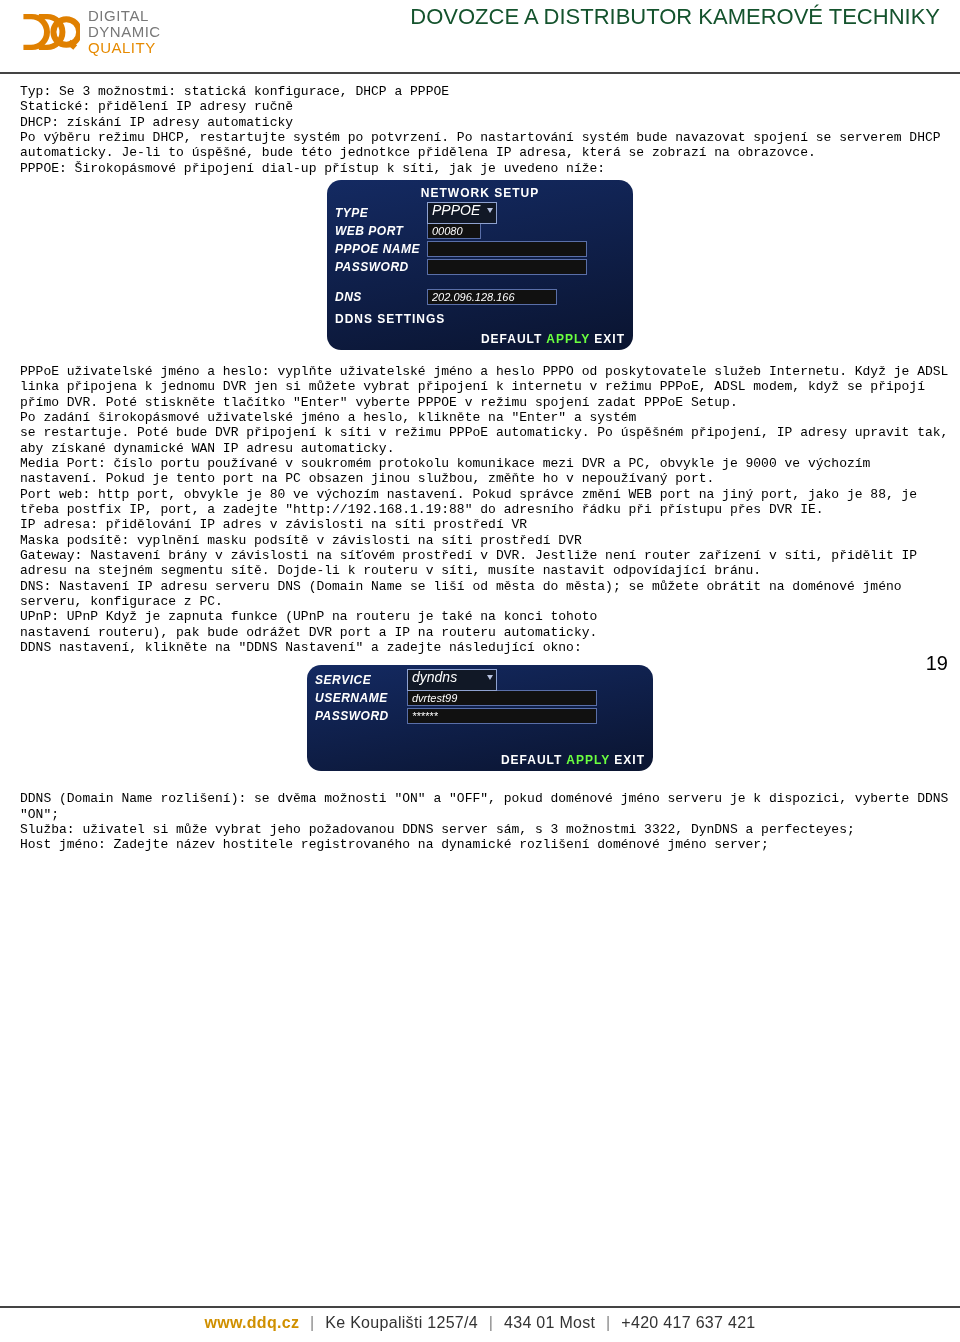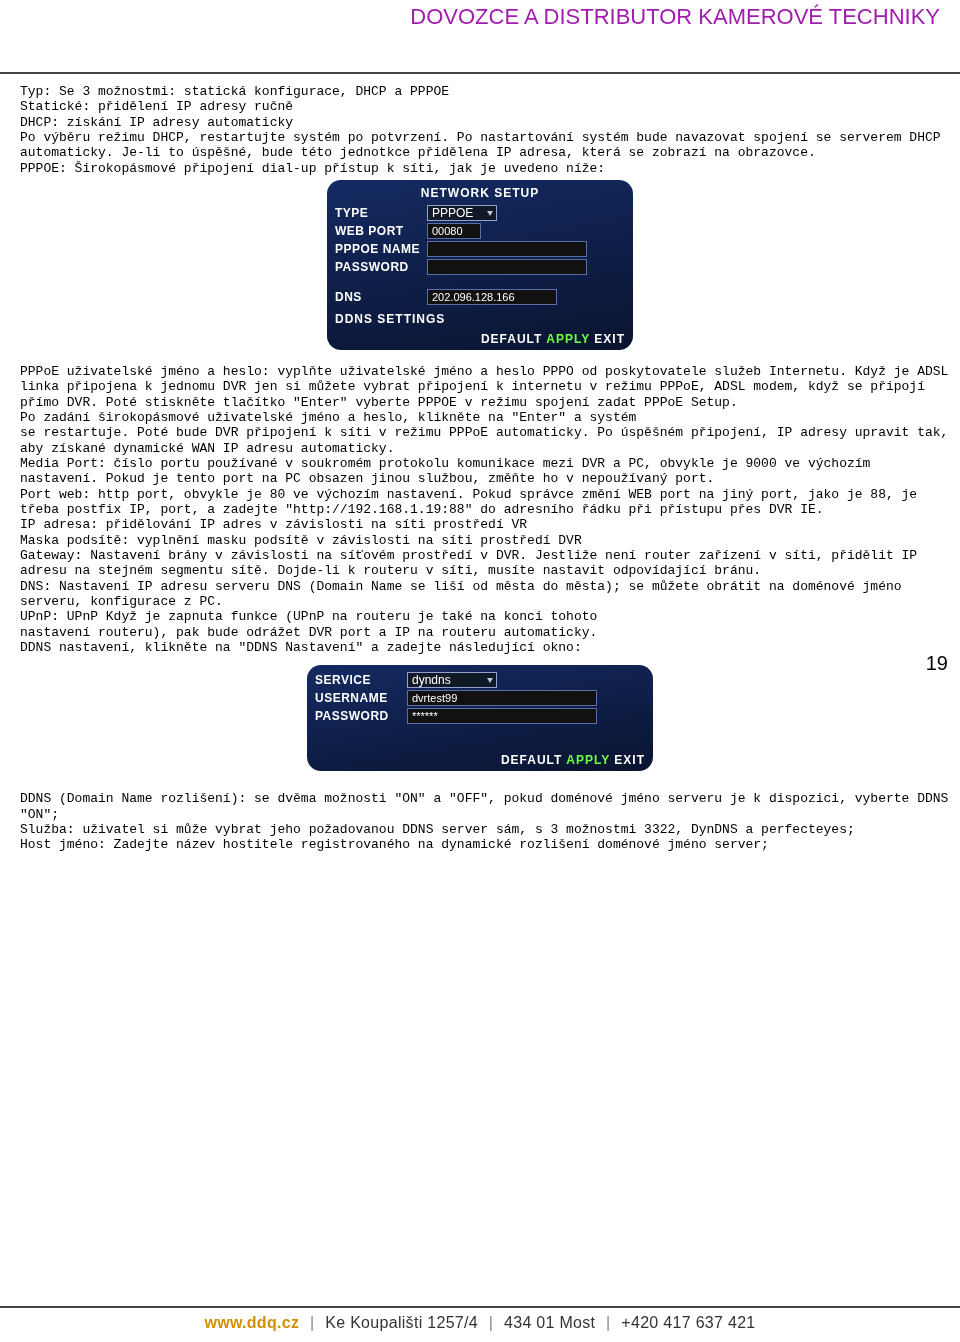--- a/index.html
+++ b/index.html
@@ -3,45 +3,58 @@
 <meta charset="utf-8">
 <style>
   html,body { margin:0; padding:0; }
   body { width:960px; height:1342px; background:#fff; font-family:"Courier New",Courier,monospace; font-size:13px; color:#000; position:relative; box-sizing:border-box; }
 
   .header { position:relative; height:64px; padding:8px 20px 0 20px; border-bottom:2px solid #444; display:flex; align-items:flex-start; }
   .logo-wrap { display:flex; align-items:center; gap:8px; }
   .logo-svg { width:60px; height:48px; }
   .brand { display:flex; flex-direction:column; font-family:Arial,Helvetica,sans-serif; font-size:15px; letter-spacing:.5px; color:#787878; font-weight:400; line-height:1.05; }
   .brand .q { color:#e68a00; font-weight:500; }
-  .tagline { font-family:"Segoe UI",Arial,sans-serif; font-size:22px; color:#a21caf; position:absolute; right:20px; top:4px; }
+  .tagline { font-family:"Segoe UI",Arial,sans-serif; font-size:22px; color:#14532d; position:absolute; right:20px; top:4px; }
 
   .body-text { padding:10px 4px 0 20px; line-height:1.18; white-space:pre-wrap; }
 
   .shot { display:block; margin:4px auto 6px auto; background:linear-gradient(170deg,#142a62,#0a1430); color:#fff; font-family:Arial,Helvetica,sans-serif; font-size:12px; padding:6px 8px 4px 8px; border-radius:14px; }
   .shot .title { text-align:center; font-weight:bold; letter-spacing:1px; margin-bottom:4px; }
-  .shot .row { display:flex; align-items:center; height:18px; }
+  .shot .row { display:flex; align-items:center; height:18px;font-style:italic; }
   .shot .lab { width:92px; font-weight:bold; letter-spacing:.5px; }
   .shot .fld { background:#111; border:1px solid #5a6fa8; color:#fff; height:14px; line-height:14px; padding:0 4px; font-size:11px; }
-  .shot .dd { background:#111826; border:1px solid #8fa2d0; color:#fff; height:14px; line-height:14px; padding:0 14px 0 4px; position:relative; font-size:12px; }
+  .shot .dd { background:#111826; border:1px solid #8fa2d0; color:#fff; height:14px; line-height:14px; padding:0 14px 6px 4px; position:relative; font-size:14px; }
   .shot .dd::after { content:""; position:absolute; right:3px; top:5px; border-left:3px solid transparent; border-right:3px solid transparent; border-top:5px solid #b8c3e0; }
   .shot .btm { text-align:right; font-weight:bold; letter-spacing:1px; margin-top:6px; }
   .shot .btm .apply { color:#6bff40; }
   .shot .sub { font-weight:bold; letter-spacing:1px; margin-top:6px; }
 
   .page-num { position:absolute; right:12px; top:652px; font-family:"Segoe UI",Arial,sans-serif; font-size:20px; color:#000; }
 
   .footer { position:absolute; left:0; bottom:10px; width:100%; border-top:2px solid #444; padding-top:6px; text-align:center; font-family:"Segoe UI",Arial,sans-serif; font-size:16px; color:#333; letter-spacing:.3px; }
   .footer .url { color:#d09000; font-weight:600; }
   .footer .sep { color:#888; margin:0 6px; }
 </style>
 </head>
 <body>
 
 <div class="header">
+  <div class="logo-wrap">
+    <svg class="logo-svg" viewBox="0 0 70 50">
+      <path d="M4 4 h10 a18 18 0 0 1 0 42 h-10 v-6 h9 a12 12 0 0 0 0 -30 h-9 z" fill="#e08000"></path>
+      <path d="M22 4 h10 a18 18 0 0 1 0 42 h-10 v-6 h9 a12 12 0 0 0 0 -30 h-9 z" fill="#e08000"></path>
+      <circle cx="54" cy="25" r="15" fill="none" stroke="#e08000" stroke-width="7"></circle>
+      <rect x="59" y="34" width="10" height="7" transform="rotate(40 59 34)" fill="#e08000"></rect>
+    </svg>
+    <div class="brand">
+      <span>DIGITAL</span>
+      <span>DYNAMIC</span>
+      <span class="q">QUALITY</span>
+    </div>
+  </div>
   <div class="tagline">DOVOZCE A DISTRIBUTOR KAMEROVÉ TECHNIKY</div>
 </div>
 
 <div class="body-text">Typ: Se 3 možnostmi: statická konfigurace, DHCP a PPPOE
 Statické: přidělení IP adresy ručně
 DHCP: získání IP adresy automaticky
 Po výběru režimu DHCP, restartujte systém po potvrzení. Po nastartování systém bude navazovat spojení se serverem DHCP automaticky. Je-li to úspěšné, bude této jednotkce přidělena IP adresa, která se zobrazí na obrazovce.
 PPPOE: Širokopásmové připojení dial-up přístup k síti, jak je uvedeno níže:</div>
 
 <div class="shot" style="width:290px;">

